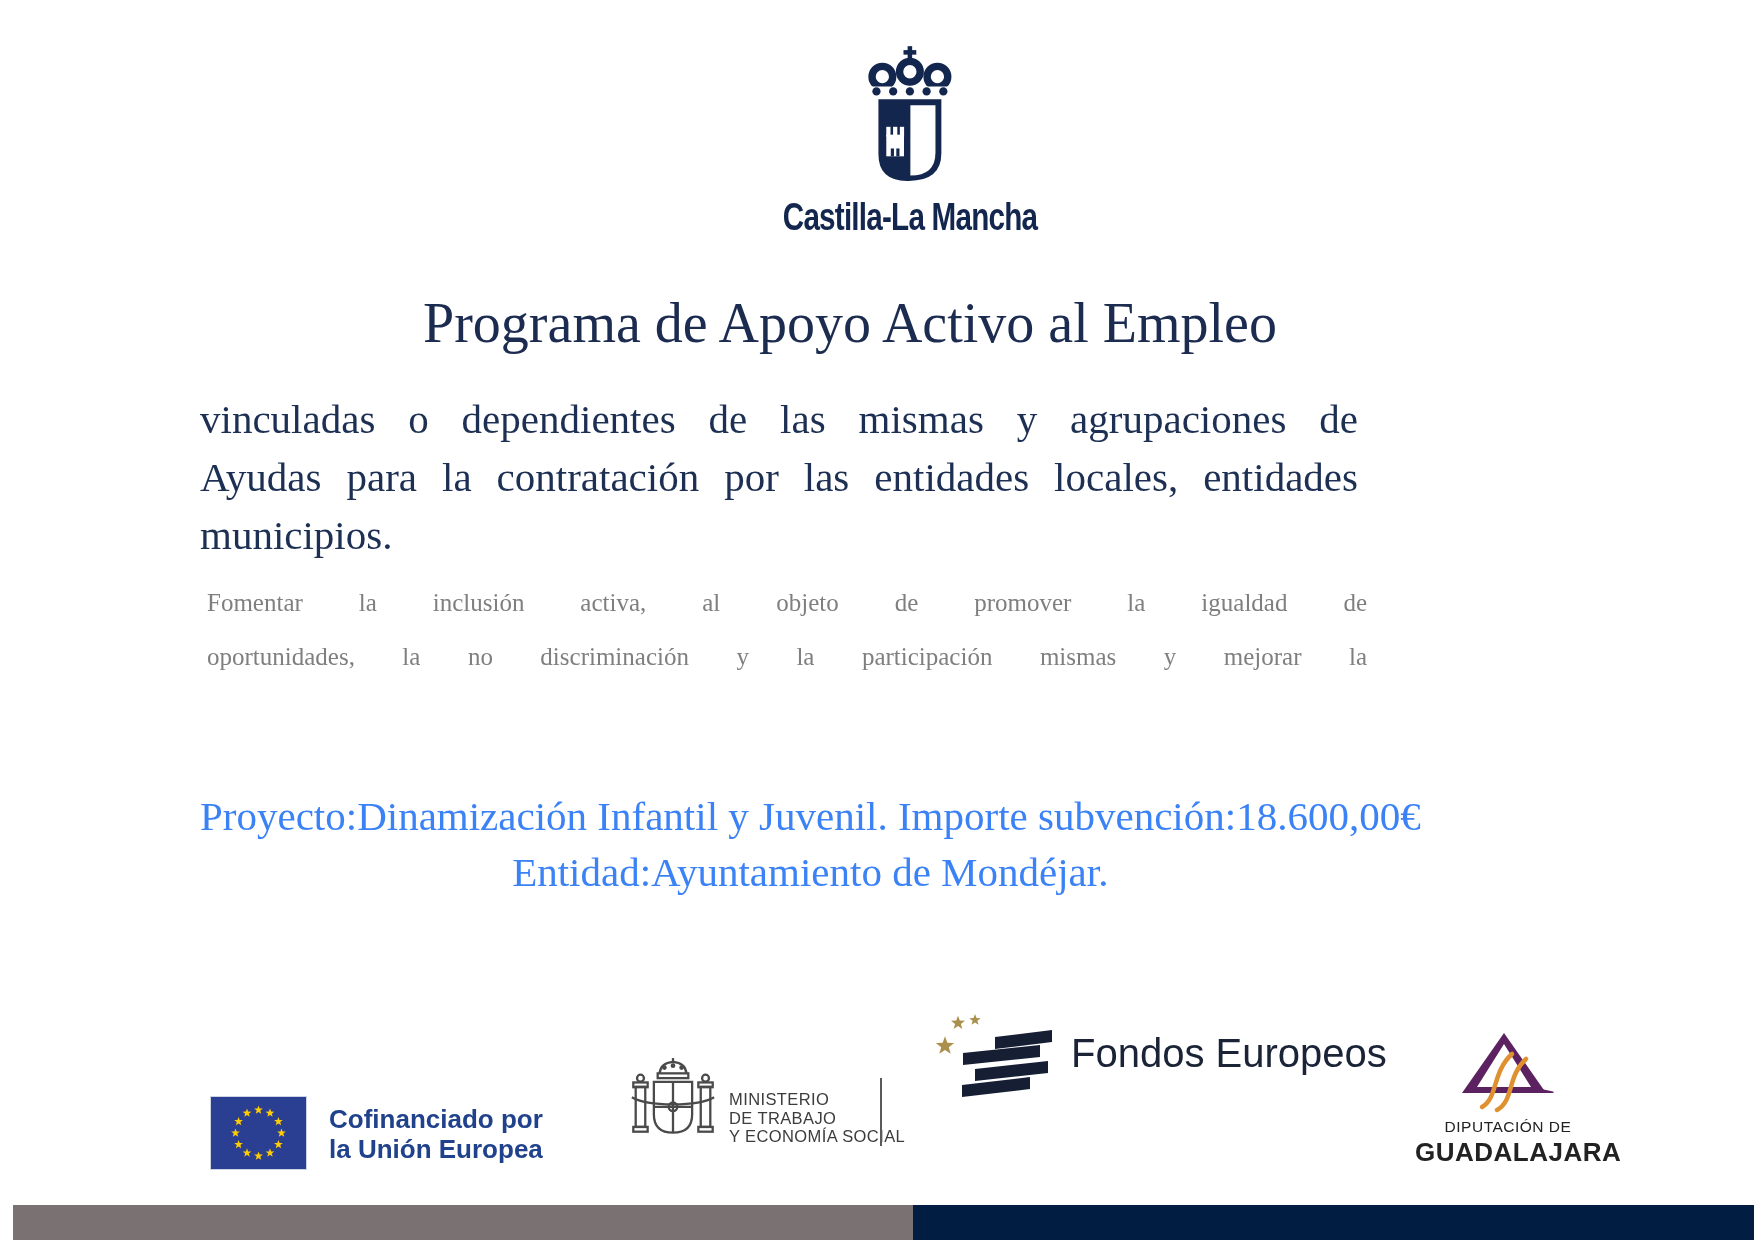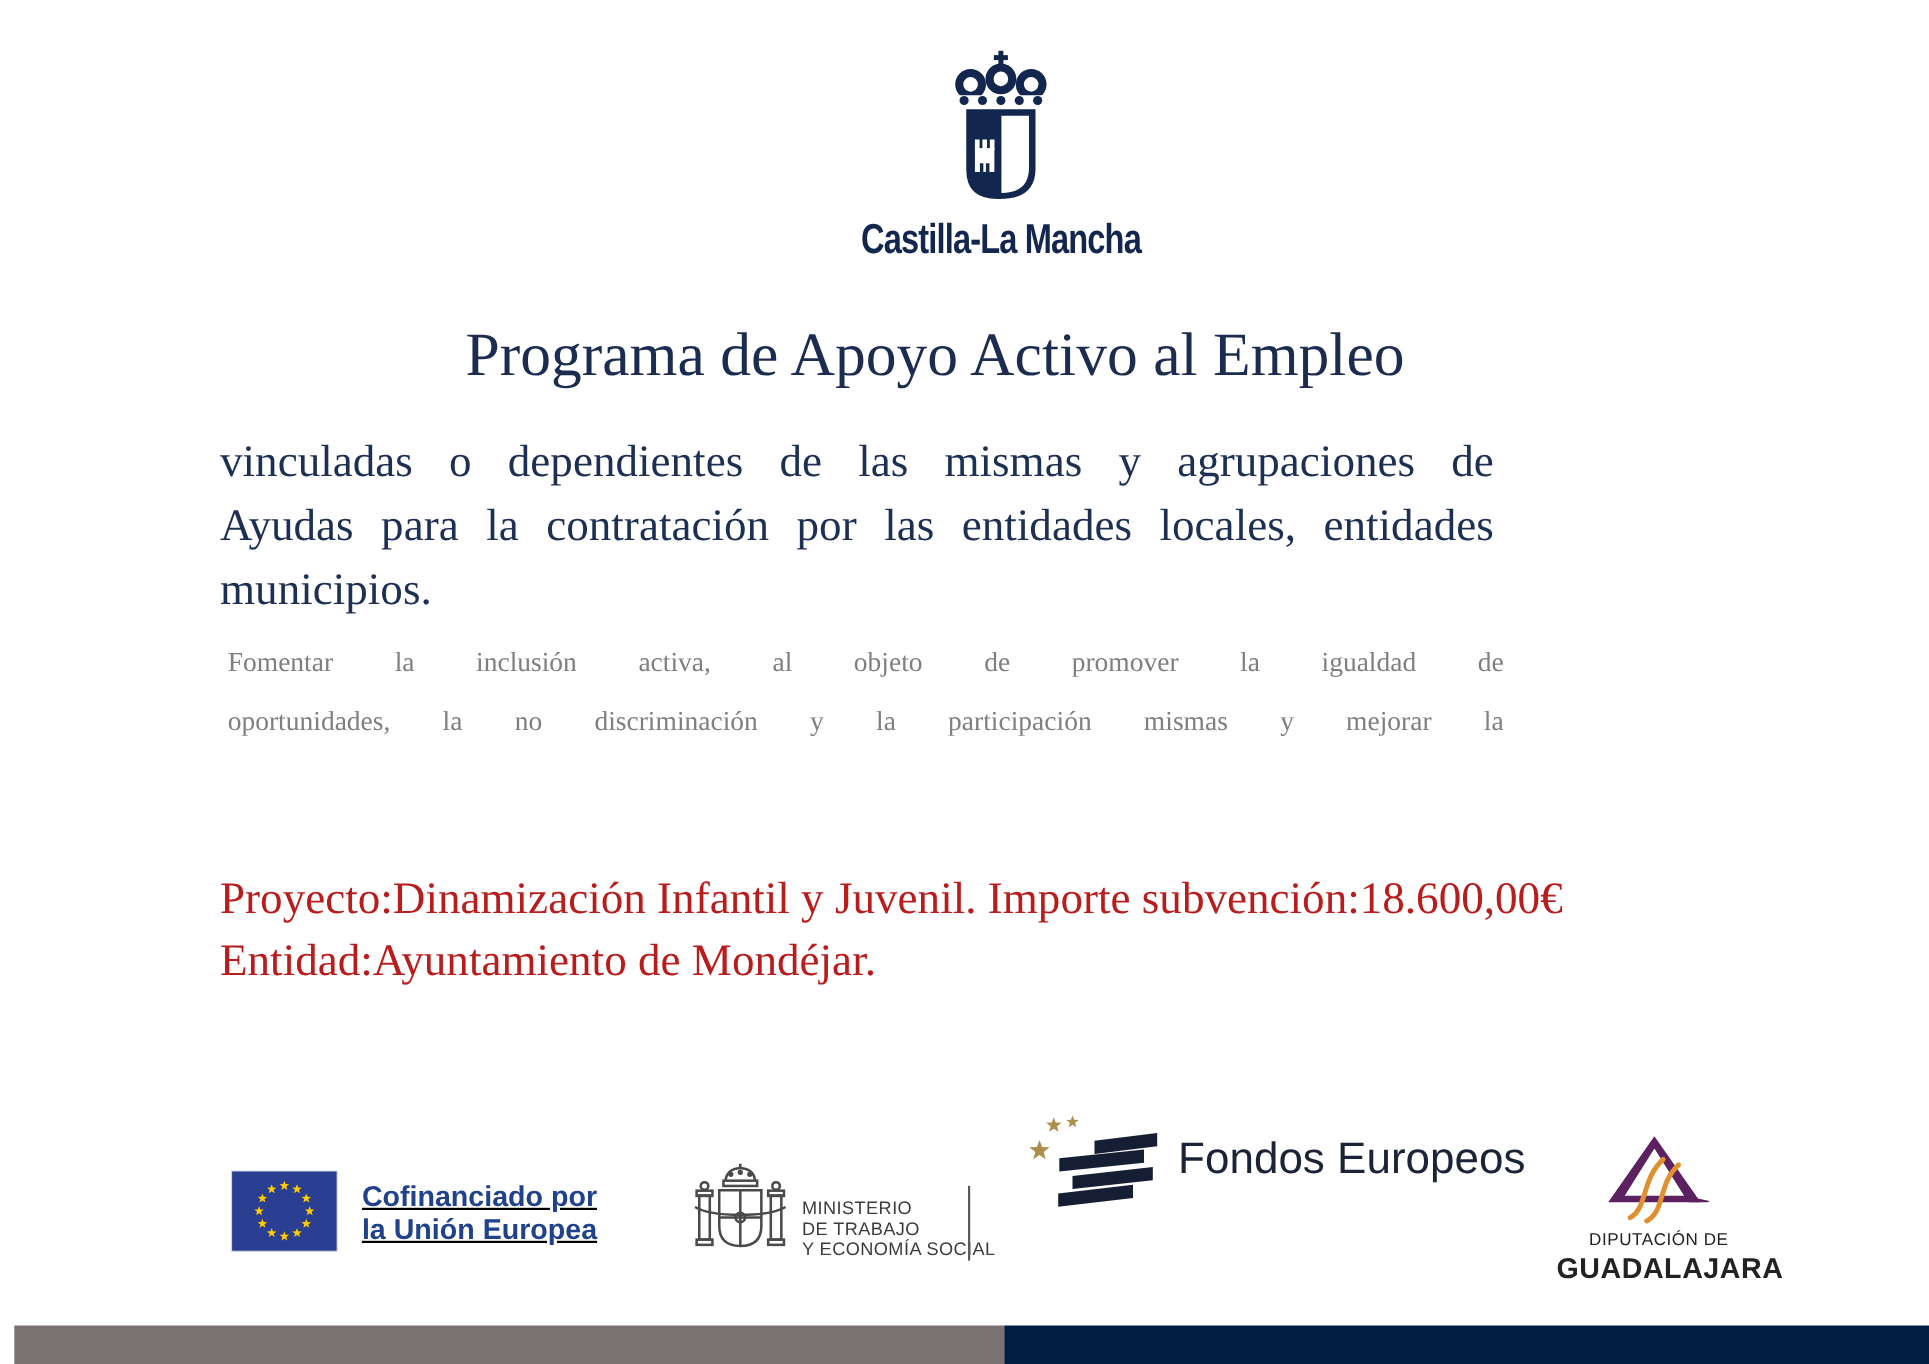--- a/index.html
+++ b/index.html
@@ -41,25 +41,26 @@
     font-size:41px;line-height:58px;color:#1d3054;
   }
   .p-secondary{
     position:absolute;top:576px;left:207px;width:1160px;
     font-size:25px;line-height:54px;color:#7f7f7f;
   }
   .jline{text-align:justify;text-align-last:justify;}
   .jline.last{text-align-last:left;}
   .project{
     position:absolute;top:788px;left:200px;
-    font-size:41px;line-height:56px;color:#b91c1c;
+    font-size:41px;line-height:56px;color:#3b82f6;
     white-space:nowrap;
-  }
-  
-  .eu-block{position:absolute;left:210px;top:1064px;display:flex;text-decoration:underline;}
+    text-align:center;
+  }
+  
+  .eu-block{position:absolute;left:210px;top:1096px;display:flex;}
   .eu-flag{display:block;}
   .eu-text{
     margin-left:22px;padding-top:8px;
     font-family:"Liberation Sans", sans-serif;
     font-weight:bold;font-size:26px;line-height:30px;
     color:#20418c;white-space:nowrap;
   }
   .ministry-block{position:absolute;left:629px;top:1056px;display:flex;}
   .ministry-text{
     margin-left:12px;padding-top:34px;

